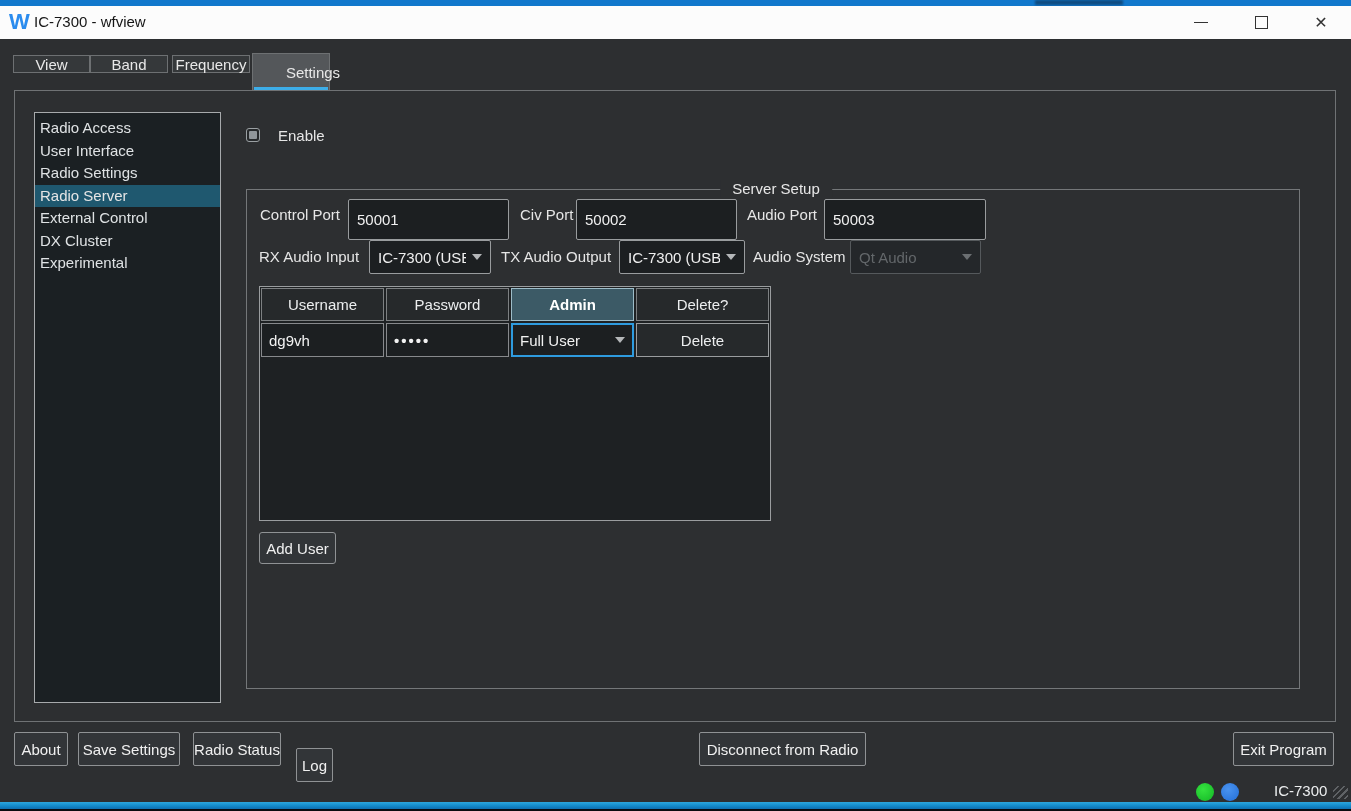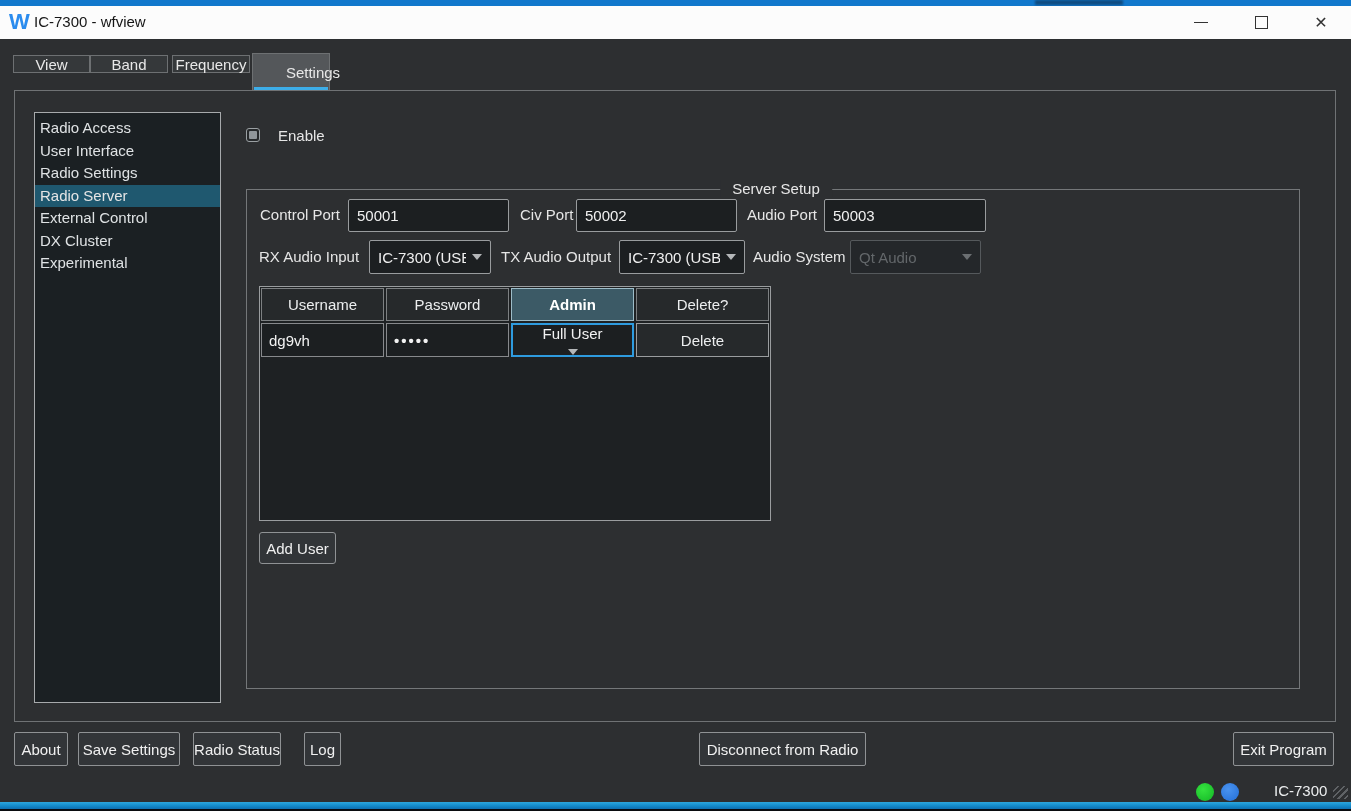--- a/index.html
+++ b/index.html
@@ -44,52 +44,52 @@
   .side-item.selected { background:var(--sidebar_selected); color:#e5e5e5; }
   
   .enable-row { position:absolute; left:246px; top:86px; height:20px; display:flex; align-items:center; gap:18px; }
   .checkbox { width:14px; height:14px; border:1px solid #9aa0a3; border-radius:3px; background:#26292b; position:relative; }
   .checkbox .fill { position:absolute; left:2px; top:2px; width:8px; height:8px; background:#90969a; border-radius:1px; }
   
   .groupbox { position:absolute; left:246px; top:150px; width:1054px; height:500px; border:1px solid #747779; }
   .group-title { position:absolute; left:529px; top:-10px; transform:translateX(-50%);
     background:var(--window_bg); padding:0 12px; color:#e8e8e8; }
   .f-label { position:absolute; color:#e6e6e6; white-space:nowrap; }
-  .line-edit { position:absolute; height:33px; background:var(--field_bg); border:1px solid var(--field_border);
+  .line-edit { position:absolute; height:41px; background:var(--field_bg); border:1px solid var(--field_border);
     border-radius:2px; color:#f0f0f0; font-size:15px; font-family:inherit; padding:0 8px; outline:none; }
   .combo { position:absolute; height:34px; background:var(--field_bg); border:1px solid var(--field_border);
     border-radius:2px; display:flex; align-items:center; justify-content:space-between; padding:0 8px; color:#f0f0f0; cursor:default; }
   .combo .arrow { width:0; height:0; border-left:5px solid transparent; border-right:5px solid transparent;
     border-top:6px solid #b4b7b9; margin-left:6px; flex:none; }
   .combo.disabled { color:#63676a; border-color:#55595c; background:#24272a; }
   .combo.disabled .arrow { border-top-color:#6b6f72; }
   .combo-text { overflow:hidden; white-space:nowrap; }
   
   .users-table { position:absolute; left:12px; top:96px; width:512px; height:235px;
     background:var(--table_bg); border:1px solid #9a9d9f; padding:1px; }
   .t-grid { display:grid; grid-template-columns:123px 123px 123px 1fr; gap:2px; }
   .t-head { height:33px; }
   .t-row { height:34px; margin-top:2px; }
   .h-cell { background:var(--header_cell_bg); border:1px solid #7d8082; display:flex; align-items:center; justify-content:center; color:#eceeef; }
   .h-cell.highlight { background:var(--admin_header_bg); border-color:#9dbcc8; font-weight:bold; color:#fff; }
   .c-edit { background:var(--field_bg); border:1px solid #87898c; display:flex; align-items:center; padding-left:7px; color:#f2f2f2; }
   .c-pass { letter-spacing:2px; font-weight:bold; }
   .c-combo { background:var(--field_bg); border:2px solid var(--combo_focus); display:flex; align-items:center;
-    justify-content:space-between; padding:0 7px; color:#f2f2f2; cursor:default;flex-direction:column; }
+    justify-content:space-between; padding:0 7px; color:#f2f2f2; cursor:default; }
   .c-combo .arrow { width:0; height:0; border-left:5px solid transparent; border-right:5px solid transparent; border-top:6px solid #b4b7b9; }
   .c-btn { background:#26292b; border:1px solid #9a9d9f; display:flex; align-items:center; justify-content:center; color:#eceeef; cursor:default; }
   
   .btn { background:var(--button_bg); border:1px solid #8f9294; border-radius:2px; color:#f0f0f0;
     font-size:15px; font-family:inherit; display:flex; align-items:center; justify-content:center; cursor:default; }
   .add-user { position:absolute; left:12px; top:342px; width:77px; height:32px; border-radius:3px; }
   .bb-btn { position:absolute; top:693px; height:34px; }
   .b-about { left:14px; width:54px; }
   .b-save { left:78px; width:102px; }
   .b-radiostatus { left:193px; width:88px; }
-  .b-log { left:304px; width:37px; }
+  .b-log { left:296px; width:37px;margin-top:16px; }
   .b-disconnect { left:699px; width:167px; }
   .b-exit { left:1233px; width:101px; }
   
   .ind { position:absolute; top:744px; width:18px; height:18px; border-radius:50%; }
   .ind-green { left:1196px; background:radial-gradient(circle at 40% 35%, #35e23f, var(--status_green) 70%); }
   .ind-blue { left:1221px; background:radial-gradient(circle at 40% 35%, #4a93ef, var(--status_blue) 70%); }
   .status-label { position:absolute; left:1274px; top:743px; color:#eceeef; }
   .grip { position:absolute; right:3px; bottom:3px; width:15px; height:13px;
     background:repeating-linear-gradient(135deg, transparent 0 3px, #5f6265 3px 4.5px); }
 </style>

